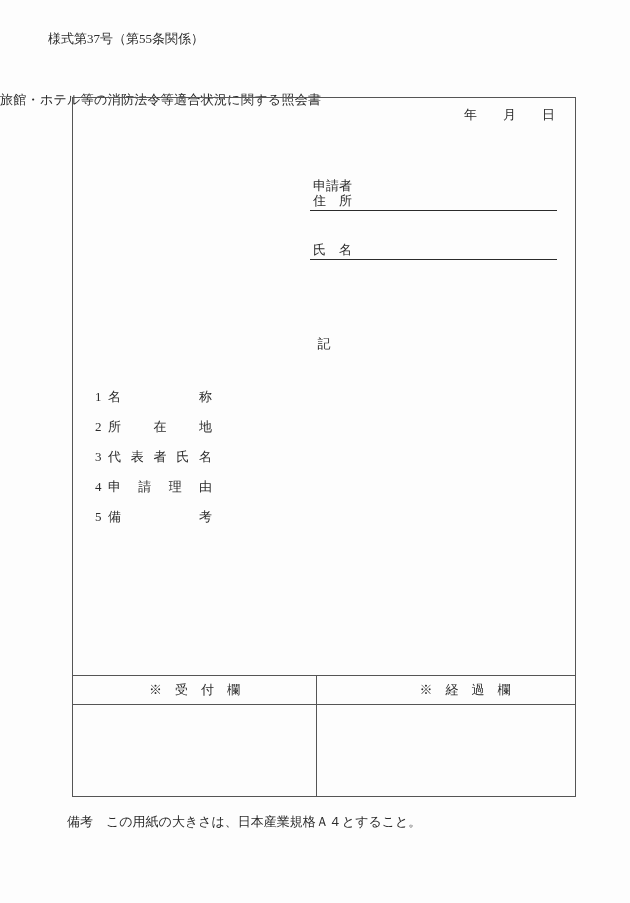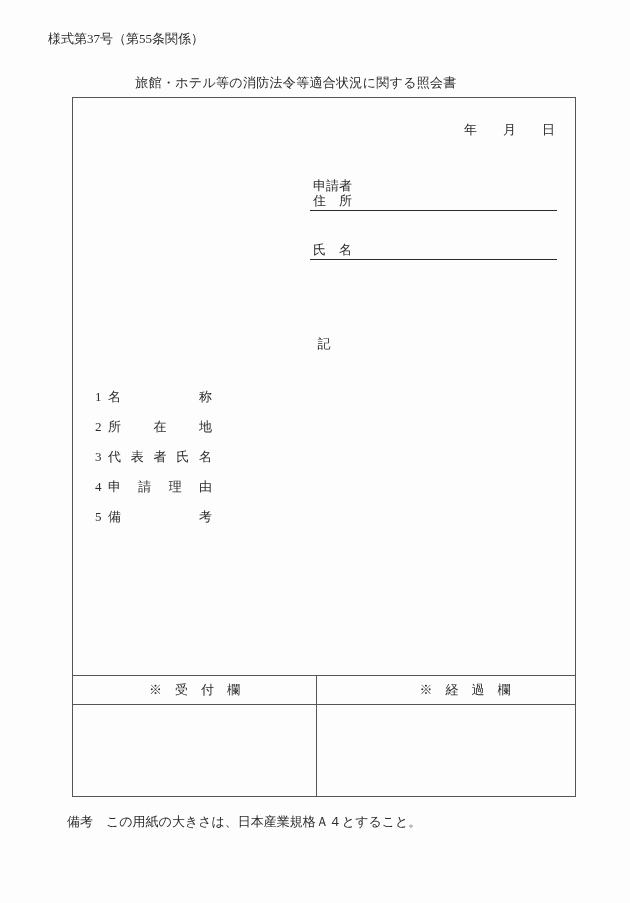--- a/index.html
+++ b/index.html
@@ -10,26 +10,26 @@
   .page{
     position:relative;
     width:630px;height:903px;
     background:#fdfdfd;
     color:#2b2b2b;
     font-size:13px;
     overflow:hidden;
   }
   .abs{position:absolute;}
   .form-number{left:48px;top:30px;line-height:18px;}
-  .doc-title{left:0;top:73px;width:592px;text-align:center;letter-spacing:0.3px;line-height:19px;}
+  .doc-title{left:0;top:90px;width:592px;letter-spacing:0.3px;line-height:19px;}
   .main-box{
     left:72px;top:97px;width:504px;height:700px;
     border:1px solid #555555;box-sizing:border-box;
   }
-  .date-line{right:20px;top:23px;line-height:18px;}
+  .date-line{right:20px;top:8px;line-height:18px;}
   .addressee{left:20px;top:45px;line-height:18px;}
   .applicant-label{left:240px;top:79px;line-height:17px;}
   .underline-row{
     left:237px;width:247px;height:21px;
     border-bottom:1px solid #2b2b2b;
     display:flex;align-items:flex-end;
     padding-left:3px;box-sizing:border-box;
   }
   .address-row{top:92px;}
   .name-row{top:141px;}

